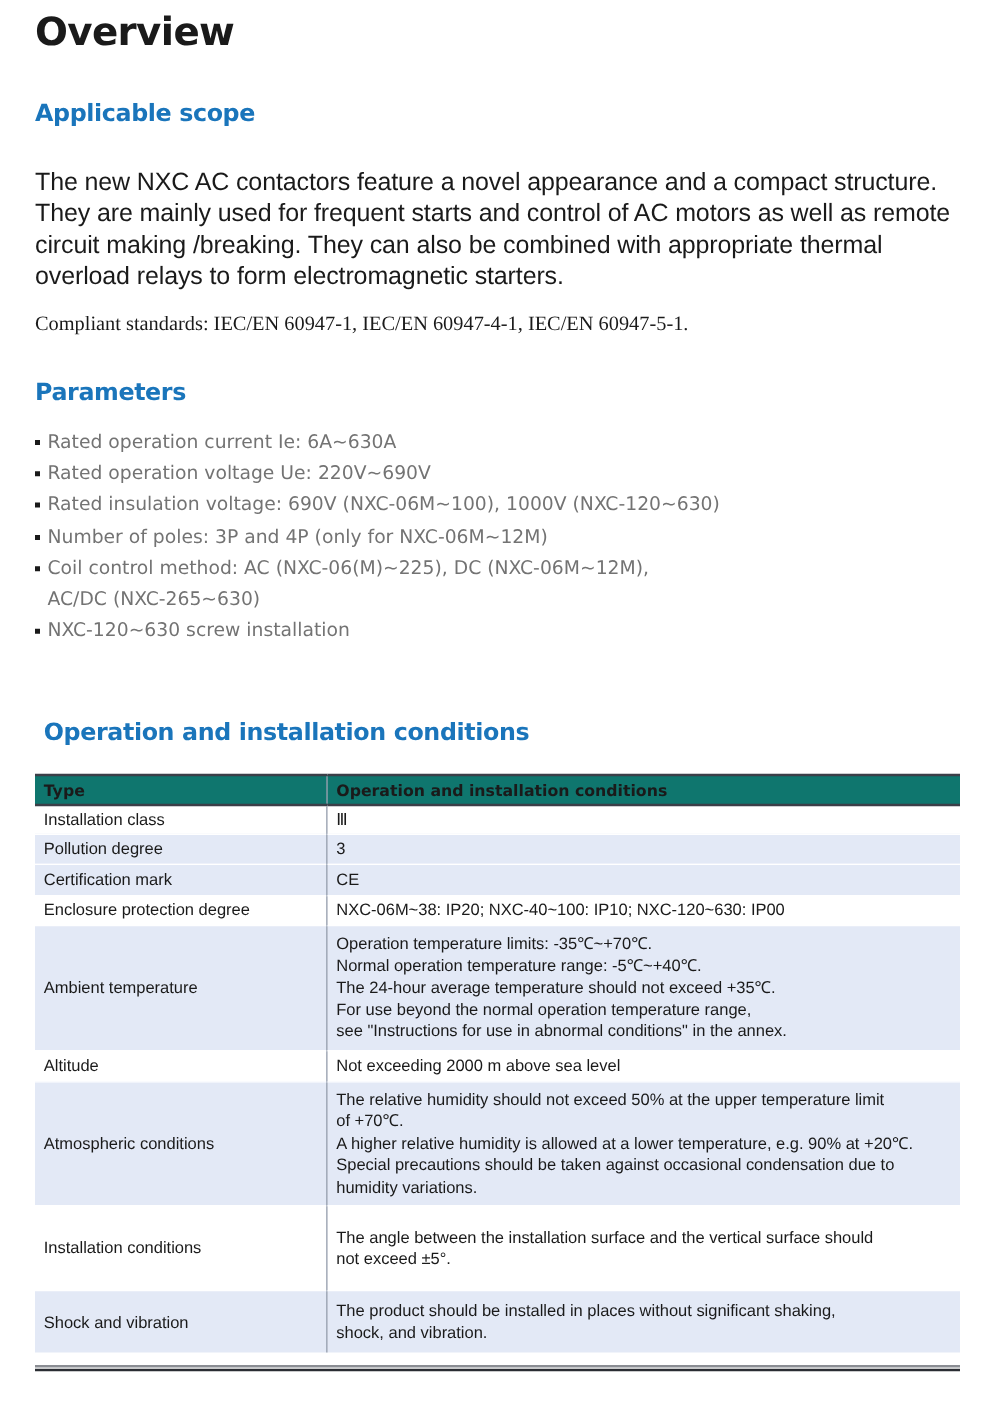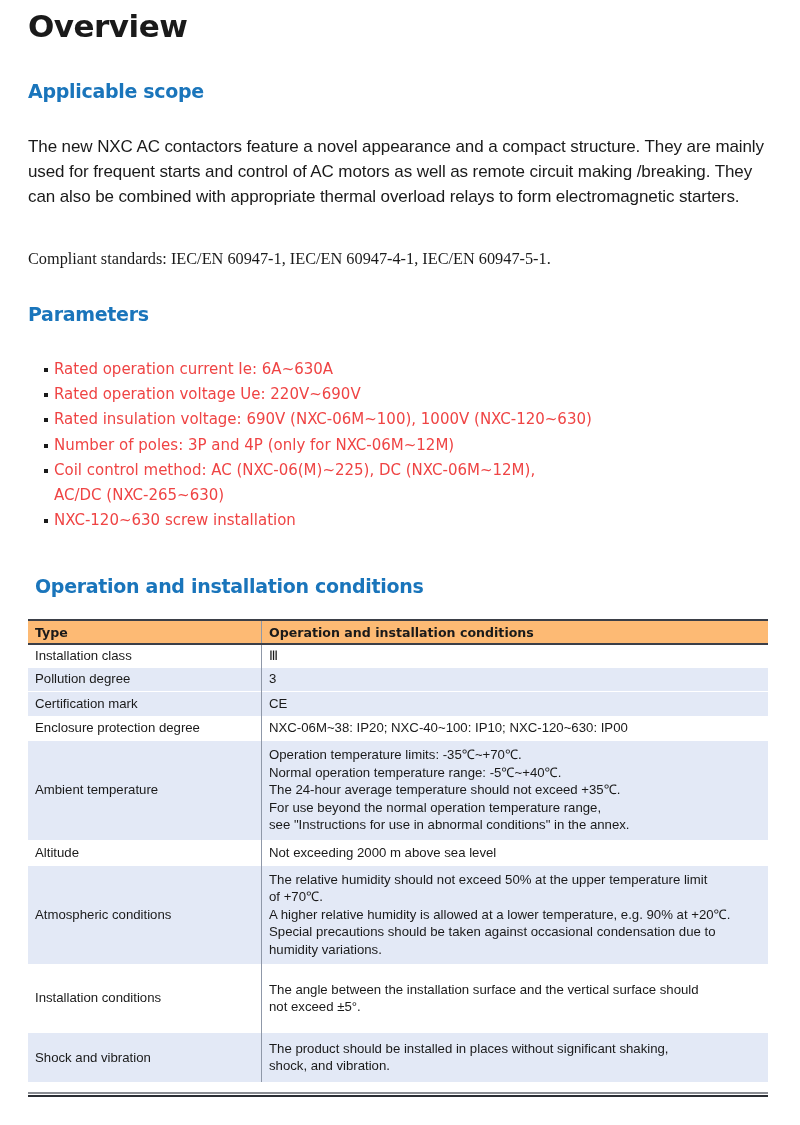--- a/index.html
+++ b/index.html
@@ -13,46 +13,46 @@
     position: absolute; margin: 0;
     font-family: "DejaVu Sans", sans-serif; font-weight: bold;
     font-size: 19px; color: #1a75bb; letter-spacing: -0.3px;
   }
   #h-scope { left: 28px; top: 80px; text-align: right; }
   #h-params { left: 28px; top: 303px; }
   #h-ops { left: 35px; top: 575px; }
 
   .scope-text {
     position: absolute; left: 28px; top: 134px; width: 750px;
-    font-family: "Liberation Sans", sans-serif; font-size: 17px;
+    font-family: "Liberation Sans", sans-serif; font-size: 20px;
     line-height: 25px; color: #1a1a1a; margin: 0; letter-spacing: -0.1px;
   }
   .standards-text {
     position: absolute; left: 28px; top: 246px; width: 750px;
     font-family: Liberation Serif, serif; font-size: 16.3px;
     line-height: 25px; color: #1a1a1a; margin: 0;
   }
   .param-list {
     position: absolute; left: 28px; top: 341px; width: 740px;
-    list-style: none; margin: 16px; padding: 0;
+    list-style: none; margin: 0; padding: 0;
     font-family: "DejaVu Sans", sans-serif; font-size: 15px;
-    line-height: 25.2px; color: #ef4444;
+    line-height: 25.2px; color: #737373;
   }
   .param-list li { position: relative; padding-left: 10px; }
   .param-list li .bullet {
     position: absolute; left: 0; top: 11px; width: 4px; height: 4px; background: #1a1a1a;
   }
   .param-list li .cont { display: block; padding-left: 0; }
 
   .spec-table {
     position: absolute; left: 28px; top: 619px; width: 740px;
     border-collapse: collapse;
     font-family: "Liberation Sans", sans-serif; font-size: 13.2px; color: #1a1a1a;
   }
-  .spec-table thead tr { background: #fdba74; padding-left: 24px; }
+  .spec-table thead tr { background: #0f766e; padding-left: 24px; }
   .spec-table thead th {
     text-align: left; font-family: "DejaVu Sans", sans-serif; font-weight: bold;
     font-size: 12.6px; padding: 0 7px; height: 22px;
     border-top: 2px solid #3b3f48; border-bottom: 2px solid #3b3f48;
   }
   .spec-table td { padding: 0 7px; vertical-align: middle; line-height: 17.5px; }
   .spec-table td.type-cell { width: 219px; }
   .spec-table td.cond-cell, .spec-table th.cond-head { border-left: 1px solid #8f98a8; }
   .spec-table tbody tr.alt { background: #e3e9f6; }
   .spec-table tbody tr { border-bottom: 1px solid #ffffff; }

